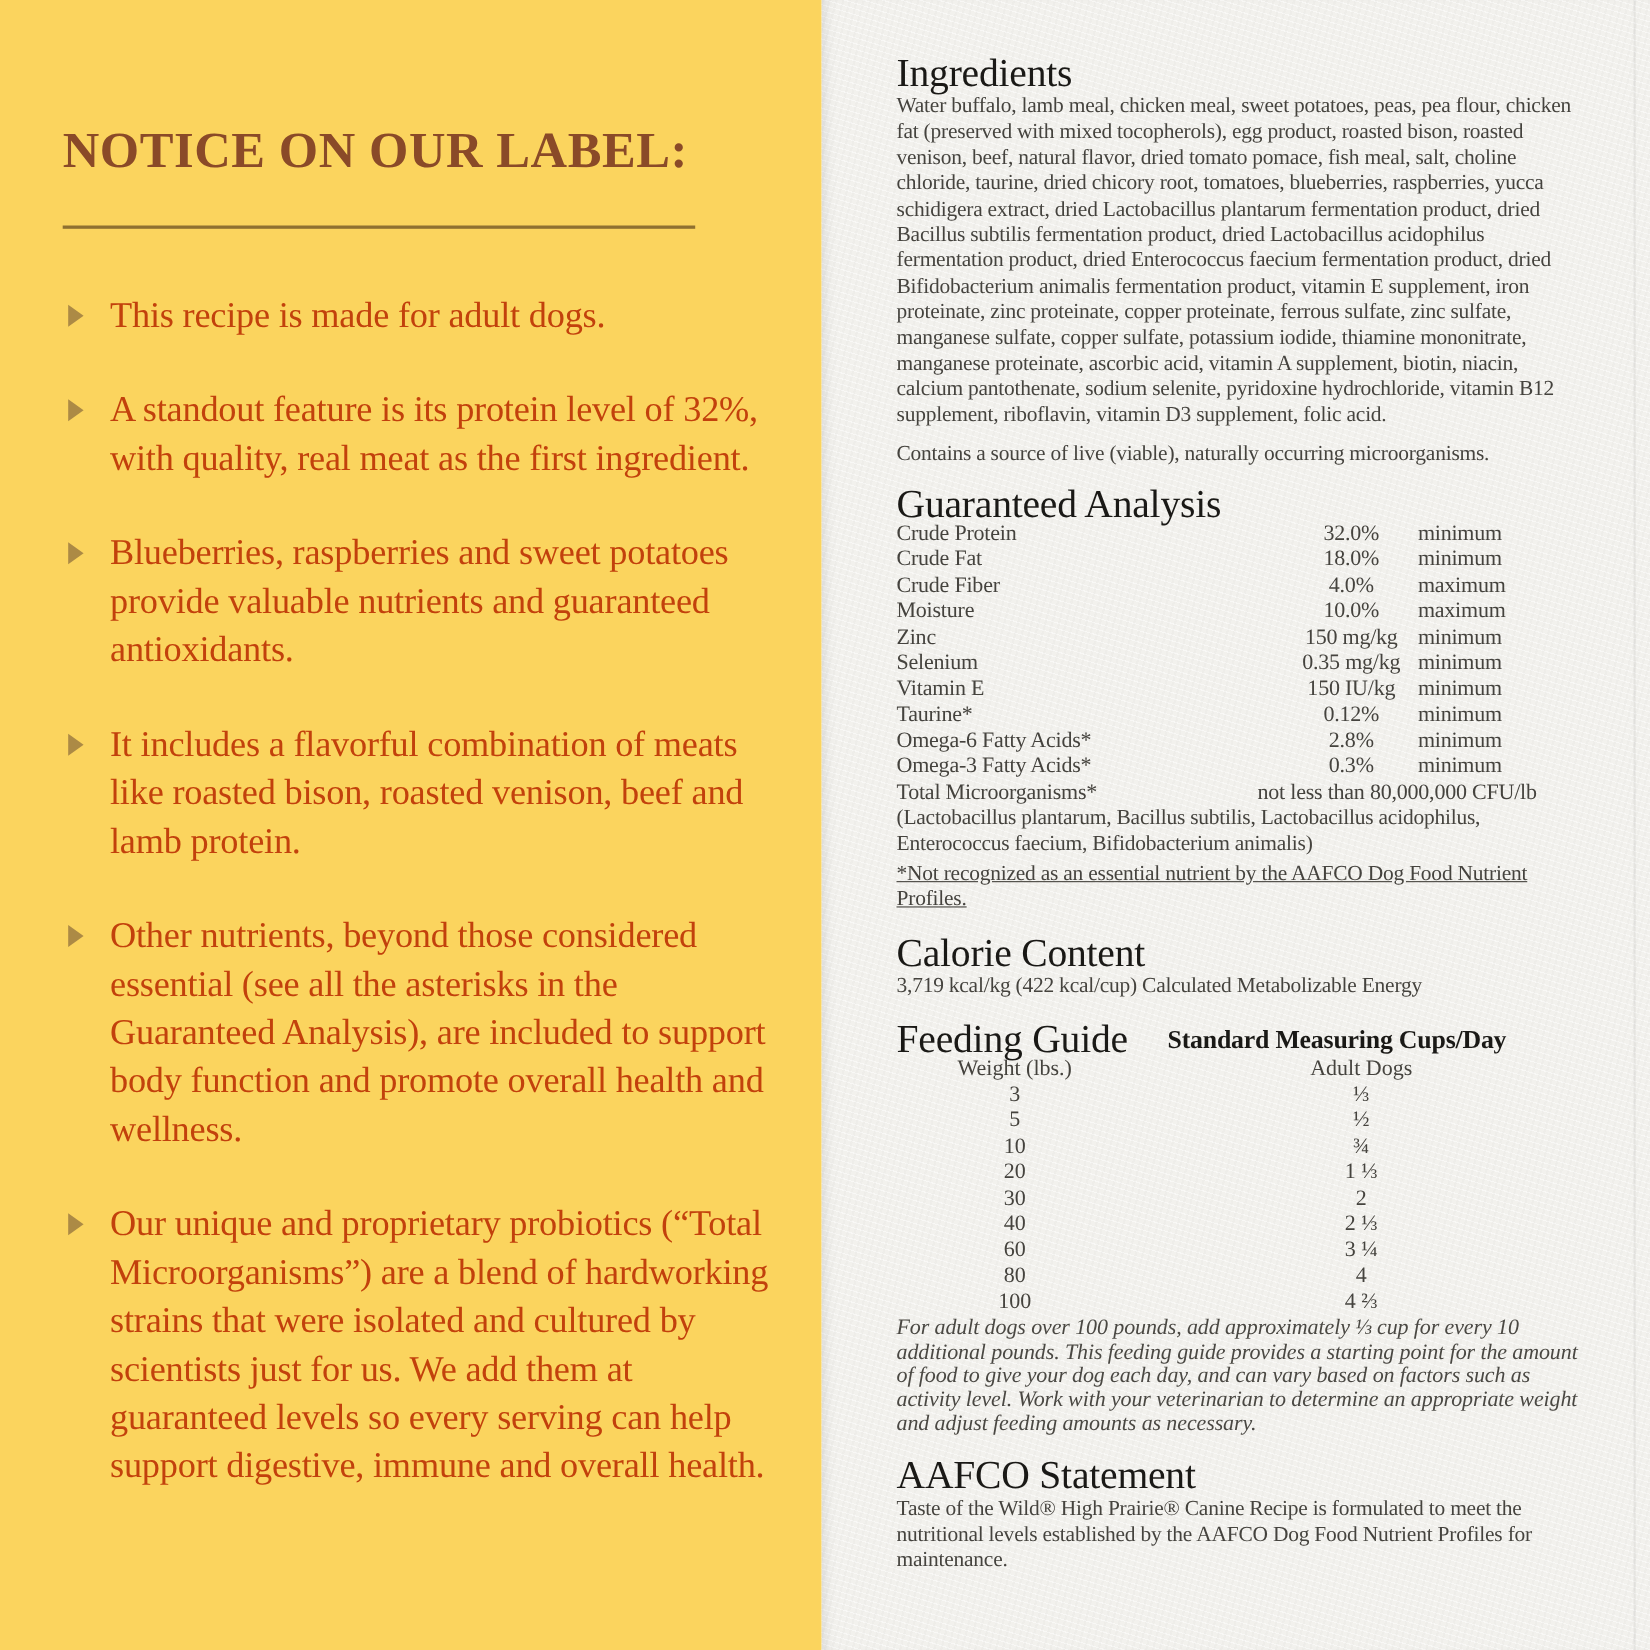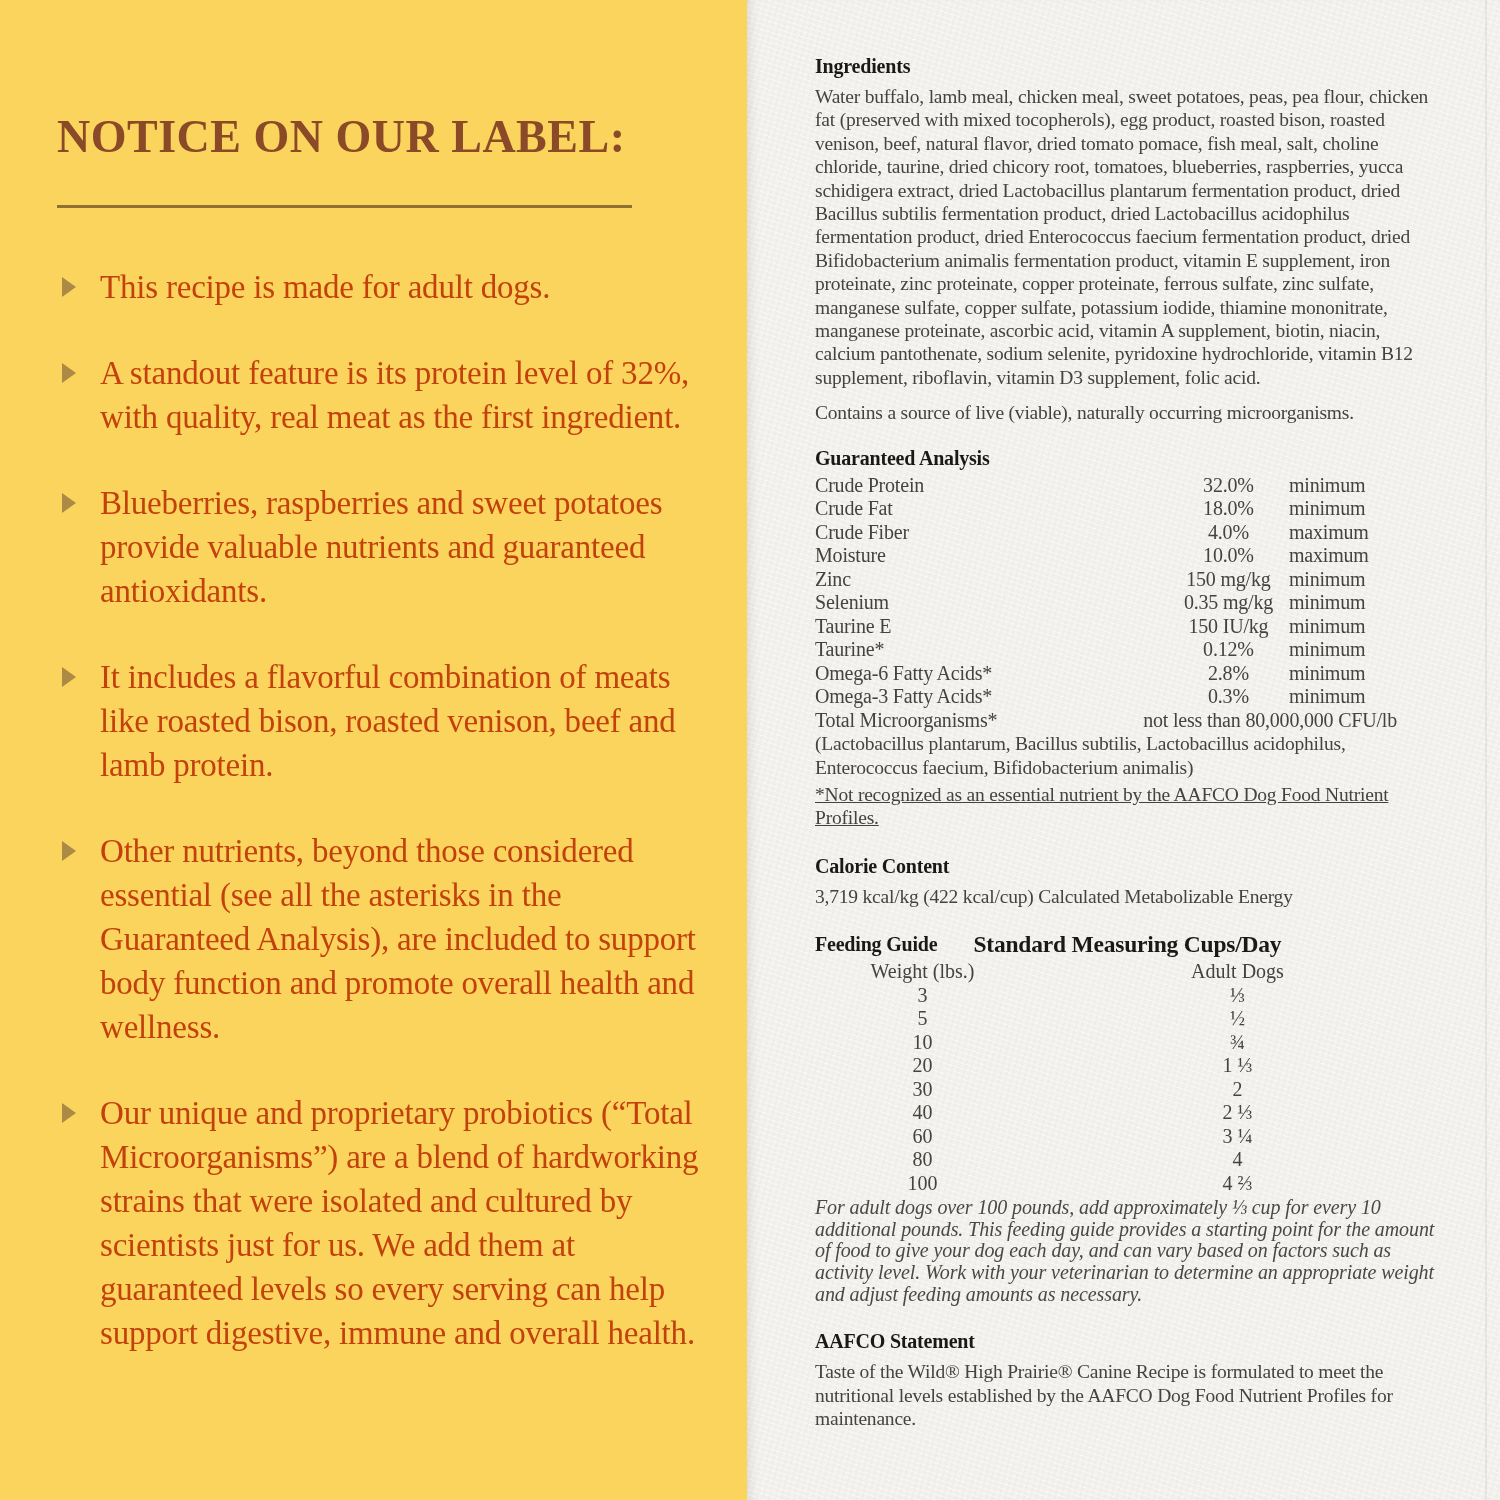--- a/index.html
+++ b/index.html
@@ -74,23 +74,23 @@
   }
   .right-panel::after{
     content:"";
     position:absolute;
     top:0;bottom:0;right:13px;
     width:2px;
     background:rgba(0,0,0,0.05);
   }
   .sec-heading{
     margin:0;
-    font-size:20px;
+    font-size:36px;
     line-height:32px;
-    font-weight:bold;
+    font-weight:normal;
     letter-spacing:-0.2px;
     color:#1a1916;
   }
   .body-text{
     margin:3px 0 0 0;
     font-size:19.5px;
     line-height:23.4px;
     letter-spacing:-0.2px;
   }
   .note-text{ margin-top:12px; }
@@ -114,21 +114,21 @@
     font-size:20px;
     line-height:23.5px;
     letter-spacing:-0.2px;
   }
   .ga-species{ margin:0; }
   .ga-footnote{ margin-top:4px;text-decoration:underline; }
   
   .calorie-section{ margin-top:20px; }
   
   .feeding-section{ margin-top:20px; }
-  .feeding-head{ display:flex; align-items:center; }
+  .feeding-head{ display:flex; align-items:flex-end; }
   .feeding-subhead{
     font-size:23.5px;
     font-weight:bold;
     color:#1a1916;
     margin-left:36px;
     letter-spacing:-0.2px;
   }
   .feed-table{
     display:grid;
     grid-template-columns:215px 1fr;
@@ -235,21 +235,21 @@
             <span class="ga-qual">minimum</span>
           </div>
 
           <div class="ga-row">
             <span class="ga-label">Selenium</span>
             <span class="ga-val">0.35 mg/kg</span>
             <span class="ga-qual">minimum</span>
           </div>
 
           <div class="ga-row">
-            <span class="ga-label">Taurine E</span>
+            <span class="ga-label">Vitamin E</span>
             <span class="ga-val">150 IU/kg</span>
             <span class="ga-qual">minimum</span>
           </div>
 
           <div class="ga-row">
             <span class="ga-label">Taurine*</span>
             <span class="ga-val">0.12%</span>
             <span class="ga-qual">minimum</span>
           </div>
 

